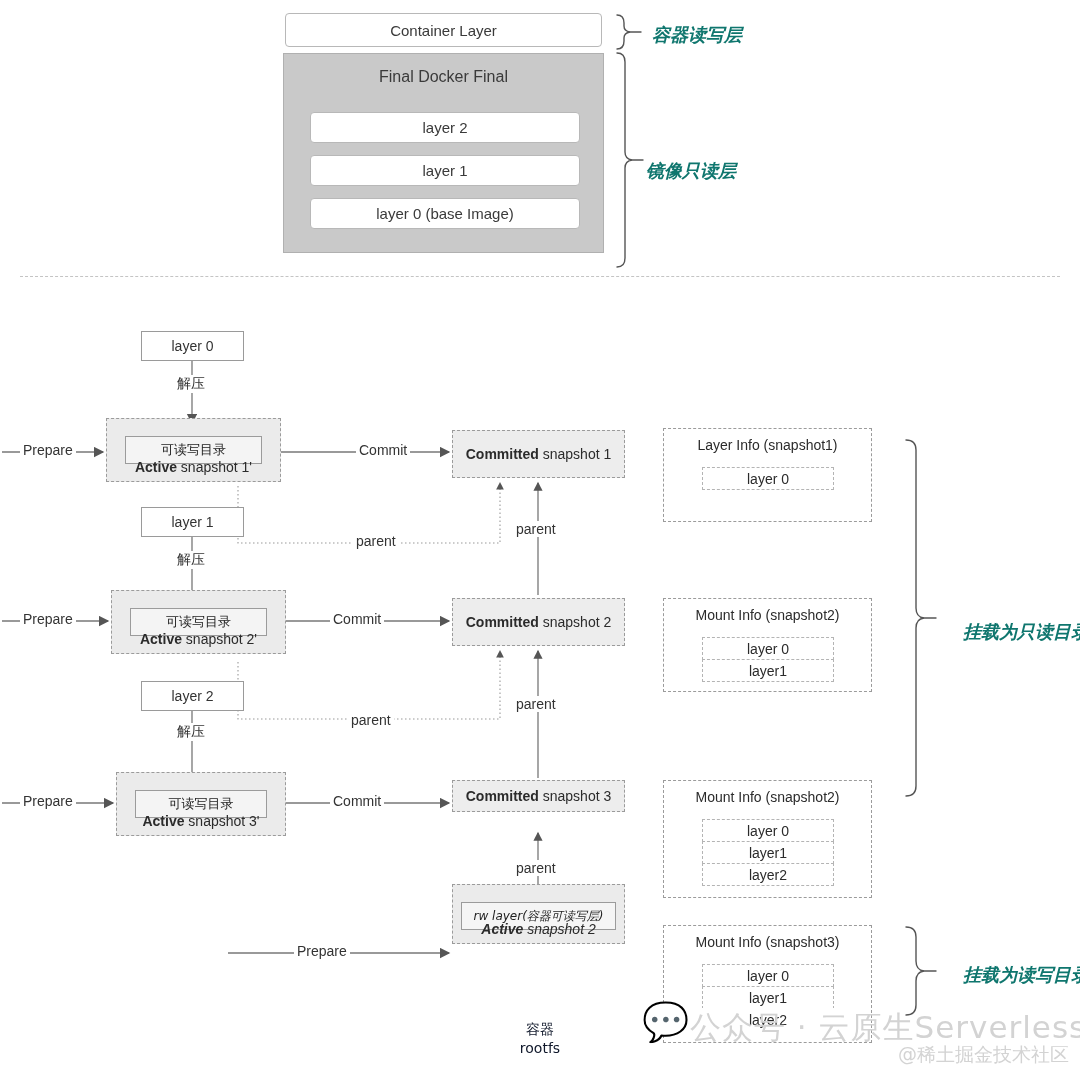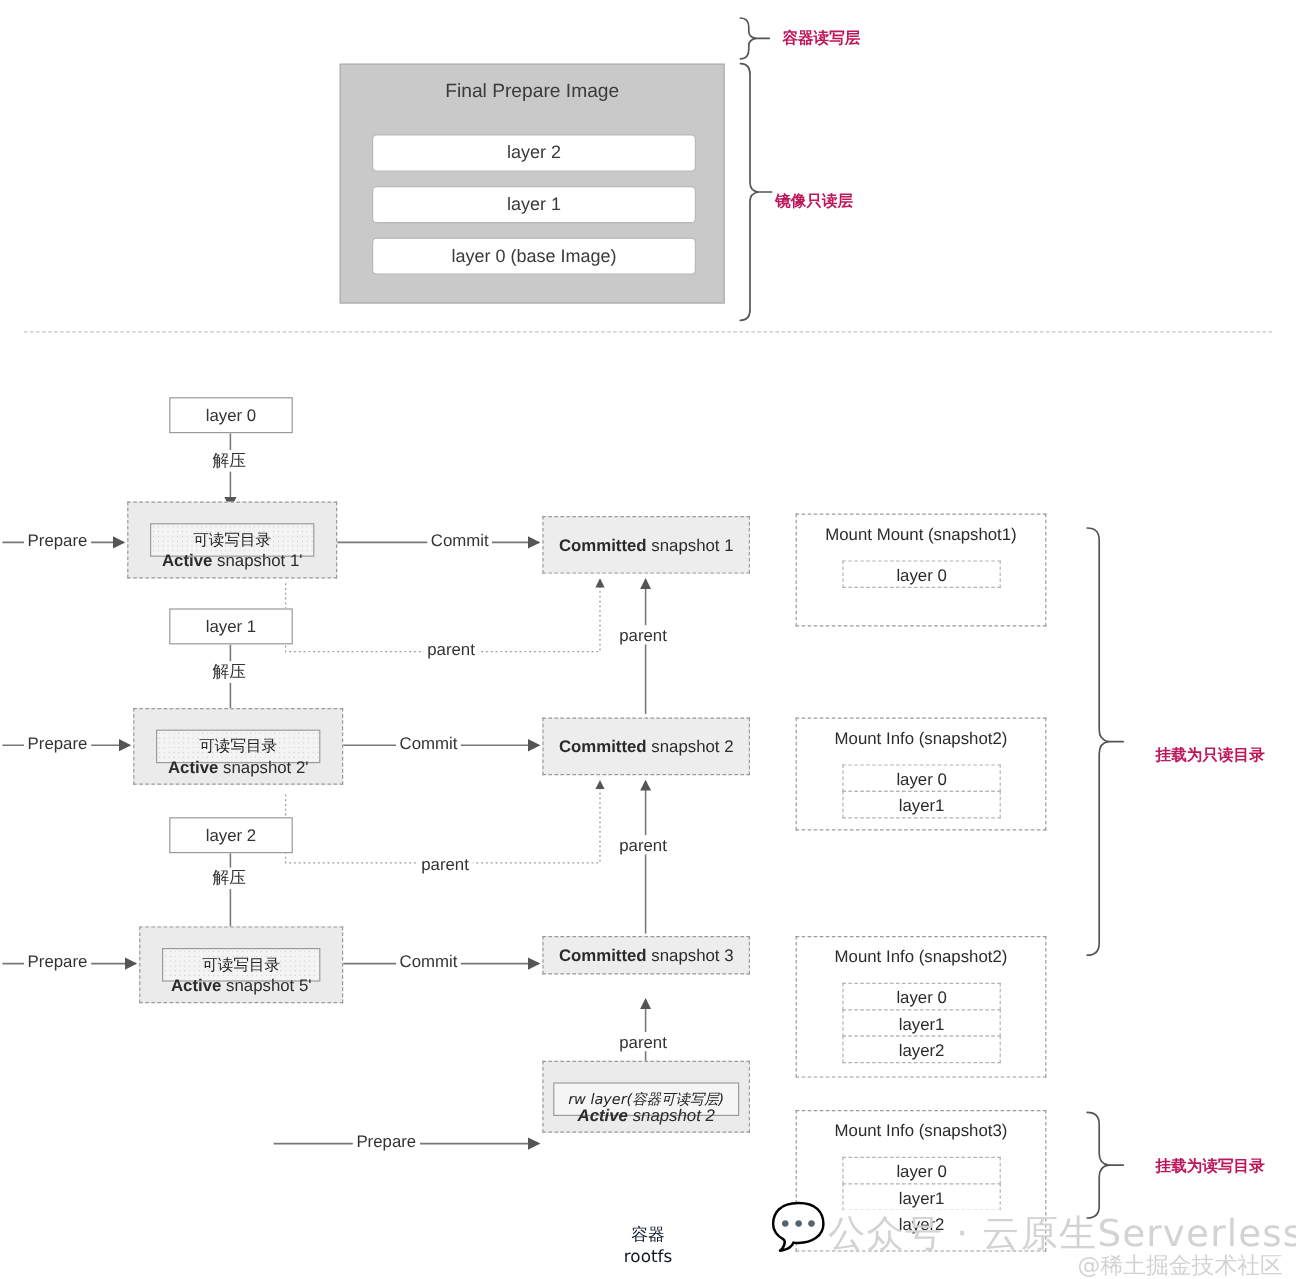--- a/index.html
+++ b/index.html
@@ -28,24 +28,25 @@
   }
   .box-gray-panel {
     background: #c9c9c9;
     border: 1px solid #b0b0b0;
   }
   .panel-title {
     position: absolute; left: 0; right: 0; top: 14px;
     text-align: center; font-size: 16px; color: #3a3a3a;
   }
   .cn-label {
-    font-size: 13px; color: #be185d;
+    font-size: 18px; color: #0f766e;
     font-family: "DejaVu Sans", "Liberation Sans", sans-serif;
     font-weight: 600;
     white-space: nowrap;
+    font-style: italic;
   }
 
   
   .divider {
     position: absolute;
     height: 0;
     border-top: 1px dashed #c4c4c4;
   }
 
   
@@ -185,25 +186,28 @@
     <g stroke="#555" stroke-width="1.4" fill="none" stroke-linecap="round">
       <path d="M906,440 q10,0 10,10 v158 q0,9 8,10 q-8,1 -8,10 v158 q0,10 -10,10"></path>
       <line x1="924" y1="618" x2="936" y2="618"></line>
     </g>
     <g stroke="#555" stroke-width="1.4" fill="none" stroke-linecap="round">
       <path d="M906,927 q10,0 10,10 v24 q0,9 8,10 q-8,1 -8,10 v24 q0,10 -10,10"></path>
       <line x1="924" y1="971" x2="936" y2="971"></line>
     </g>
   </svg>
 
+  <div class="box-white abs" style="left:285px; top:13px; width:317px; height:34px;">
+    <span>Container Layer</span>
+  </div>
 
   <div class="cn-label abs" style="left:652px; top:23px;">容器读写层</div>
 
   <div class="box-gray-panel abs" style="left:283px; top:53px; width:321px; height:200px;">
-    <div class="panel-title">Final Prepare Image</div>
+    <div class="panel-title">Final Docker Final</div>
     <div class="box-white abs" style="left:26px; top:58px; width:270px; height:31px;">
       <span>layer 2</span>
     </div>
     <div class="box-white abs" style="left:26px; top:101px; width:270px; height:31px;">
       <span>layer 1</span>
     </div>
     <div class="box-white abs" style="left:26px; top:144px; width:270px; height:31px;">
       <span>layer 0 (base Image)</span>
     </div>
   </div>
@@ -247,21 +251,21 @@
   </div>
 
   <div class="layer-box abs" style="left:141px; top:681px; width:103px; height:30px;">
     <span>layer 2</span>
   </div>
   <div class="edge-label cn" style="left:174px; top:723px;">解压</div>
   <div class="edge-label" style="left:20px; top:793px;">Prepare</div>
 
   <div class="snap-active" style="left:116px; top:772px; width:170px; height:64px;">
     <div class="inner">可读写目录</div>
-    <div class="caption"><b>Active</b><span> snapshot 5'</span></div>
+    <div class="caption"><b>Active</b><span> snapshot 3'</span></div>
   </div>
 
   <div class="edge-label" style="left:330px; top:793px;">Commit</div>
 
   <div class="snap-committed" style="left:452px; top:780px; width:173px; height:32px;">
     <span><b>Committed</b><span> snapshot 3</span></span>
   </div>
 
   <div class="edge-label" style="left:513px; top:521px;">parent</div>
   <div class="edge-label" style="left:353px; top:533px;">parent</div>
@@ -273,21 +277,21 @@
 
   <div class="snap-active" style="left:452px; top:884px; width:173px; height:60px;font-style:italic;">
     <div class="inner" style="left:8px; right:8px; background-image:none; background:#f5f5f5; font-size:12px;">rw layer(容器可读写层)</div>
     <div class="caption"><b>Active</b><span> snapshot 2</span></div>
   </div>
 
   <div class="rootfs-label" style="left:490px; top:1020px; width:100px;">容器
 rootfs</div>
 
   <div class="mount-box" style="left:663px; top:428px; width:209px; height:94px;">
-    <div class="mount-title">Mount Mount (snapshot1)</div>
+    <div class="mount-title">Layer Info (snapshot1)</div>
     <div class="mount-layer" style="left:38px; top:38px; width:132px; height:23px;">layer 0</div>
   </div>
 
   <div class="mount-box" style="left:663px; top:598px; width:209px; height:94px;">
     <div class="mount-title">Mount Info (snapshot2)</div>
     <div class="mount-layer" style="left:38px; top:38px; width:132px; height:23px;">layer 0</div>
     <div class="mount-layer" style="left:38px; top:60px; width:132px; height:23px;">layer1</div>
   </div>
 
   <div class="mount-box" style="left:663px; top:780px; width:209px; height:118px;">

